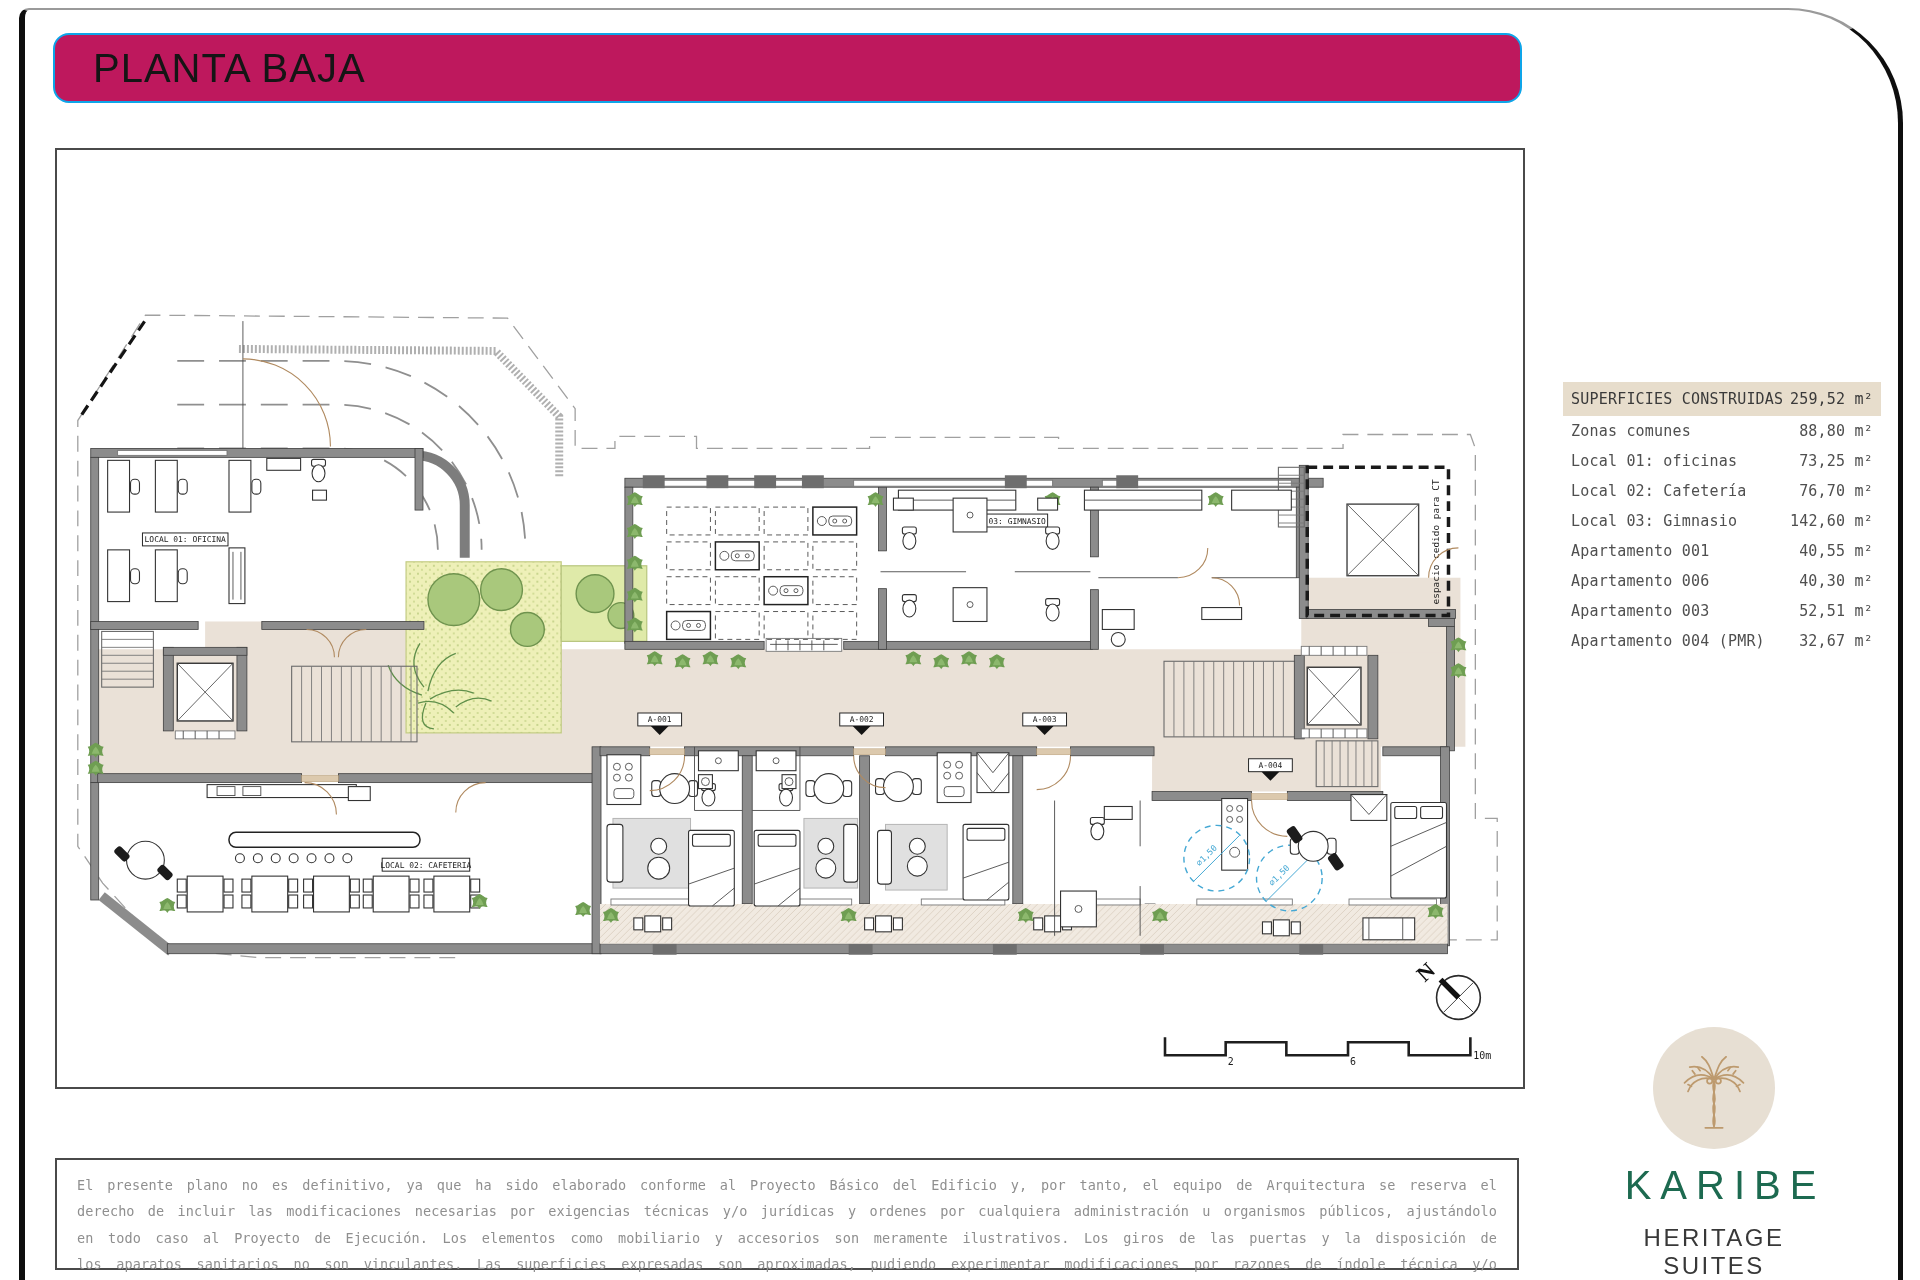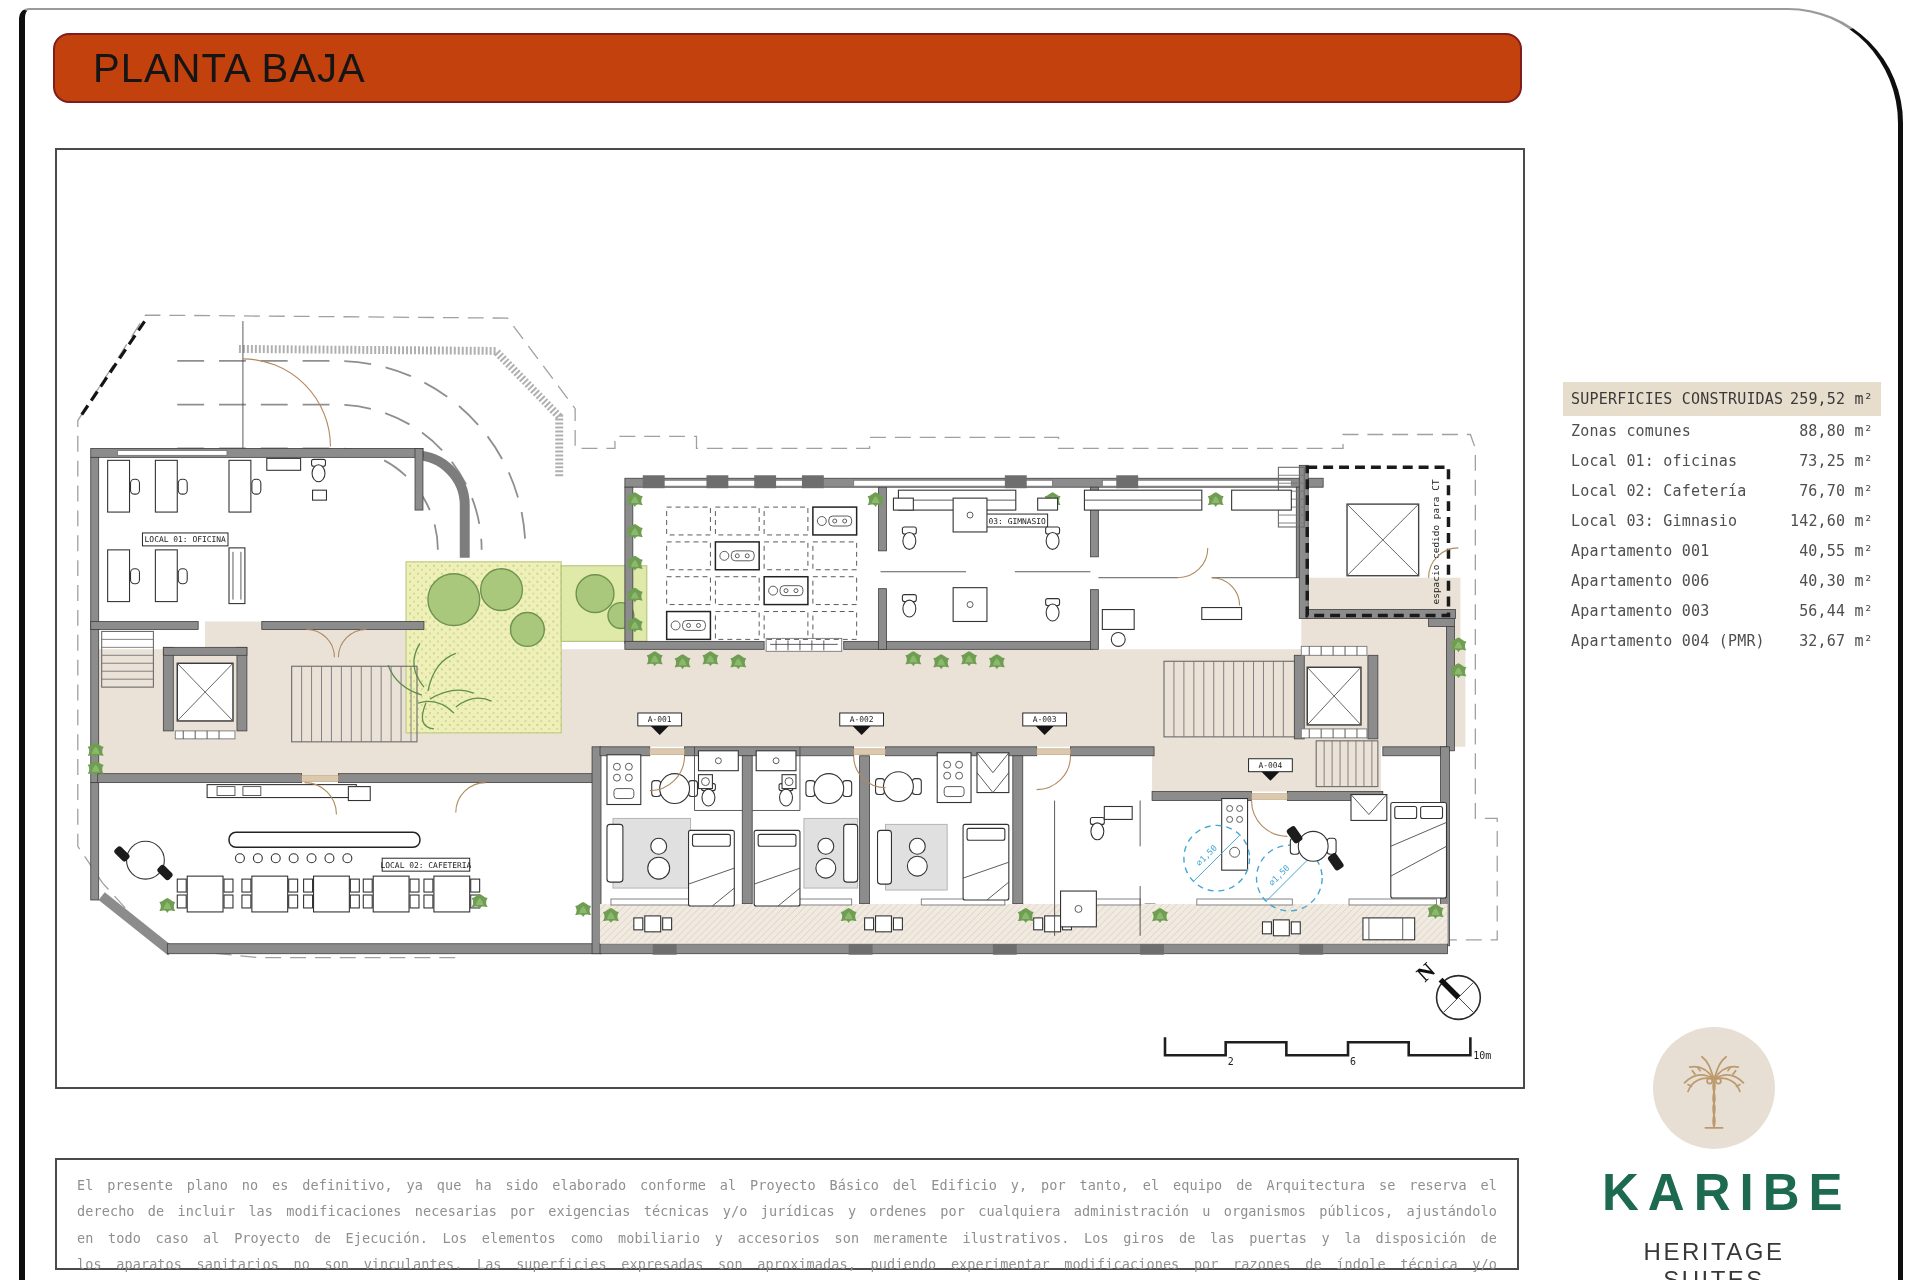--- a/index.html
+++ b/index.html
@@ -2,33 +2,33 @@
 <html><head>
 <meta charset="utf-8">
 <style>
   html,body{margin:0;padding:0;background:#fff;}
   .canvas{position:relative;width:1920px;height:1280px;background:#fff;overflow:hidden;
           font-family:"Liberation Sans",sans-serif;}
   .sheet-border{position:absolute;left:19px;top:8px;width:1884px;height:1272px;box-sizing:border-box;
           border-left:6px solid #0e0e0e;border-right:5px solid #0e0e0e;border-top:2px solid #9a9a9a;
           border-top-right-radius:115px;border-top-left-radius:10px;}
   .title-box{position:absolute;left:53px;top:33px;width:1469px;height:70px;box-sizing:border-box;
-          border:2px solid #7f1d1d;border-radius:16px;background:#c2410c;}
+          border:2px solid #0ea5e9;border-radius:16px;background:#be185d;}
   .title-box span{display:block;padding-left:38px;line-height:66px;font-size:40px;color:#151515;letter-spacing:1px;}
   .plan-frame{position:absolute;left:55px;top:148px;width:1470px;height:941px;box-sizing:border-box;
           border:2px solid #4a4a4a;background:#fff;}
   .surfaces{position:absolute;left:1563px;top:382px;width:318px;
           font-family:"DejaVu Sans Mono",monospace;font-size:15px;color:#4f4f4f;}
   .srow{display:flex;justify-content:space-between;align-items:center;padding:5px 8px;height:20px;letter-spacing:0.2px;}
   .srow.header{background:#e7ddcc;color:#3a3a3a;padding:7px 8px;}
   .sval{white-space:nowrap;}
   .logo{position:absolute;left:1594px;top:1027px;width:240px;text-align:center;}
   .logo-circle{width:122px;height:122px;border-radius:50%;background:#e7dfd3;margin:0 auto 14px auto;
           display:flex;align-items:center;justify-content:center;}
-  .brand-name{font-size:51px;font-weight:bold;color:#1d6a50;letter-spacing:9px;margin-left:8px;}
+  .brand-name{font-size:40px;font-weight:normal;color:#1d6a50;letter-spacing:9px;margin-left:22px;}
   .brand-tag{font-size:24px;color:#383838;letter-spacing:2.5px;margin-top:16px;}
   .disclaimer-box{position:absolute;left:55px;top:1158px;width:1464px;height:112px;box-sizing:border-box;
           border:2px solid #4a4a4a;background:#fff;}
   .disclaimer-box p{margin:12px 20px 0 20px;font-family:"DejaVu Sans Mono",monospace;font-size:13.5px;
           color:#8f8f8f;line-height:1.95;text-align:justify;word-spacing:5px;letter-spacing:0.1px;}
   
   .wall{fill:#8c8c8c;stroke:#3f3f3f;stroke-width:0.8;}
   .pier{fill:#6e6e6e;}
   .dashp{stroke:#a0a0a0;stroke-width:1.3;fill:none;stroke-dasharray:16 9;}
   .dashbold{stroke:#141414;stroke-width:3.2;fill:none;stroke-dasharray:11 6;}
@@ -566,21 +566,21 @@
     <div class="srow">
       <span class="slabel">Apartamento 001</span>
       <span class="sval">40,55 m²</span>
     </div>
     <div class="srow">
       <span class="slabel">Apartamento 006</span>
       <span class="sval">40,30 m²</span>
     </div>
     <div class="srow">
       <span class="slabel">Apartamento 003</span>
-      <span class="sval">56,44 m²</span>
+      <span class="sval">52,51 m²</span>
     </div>
     <div class="srow">
       <span class="slabel">Apartamento 004 (PMR)</span>
       <span class="sval">32,67 m²</span>
     </div>
   </div>
 
   <div class="logo">
     <div class="logo-circle">
       <svg width="104" height="104" viewBox="0 0 120 120">

